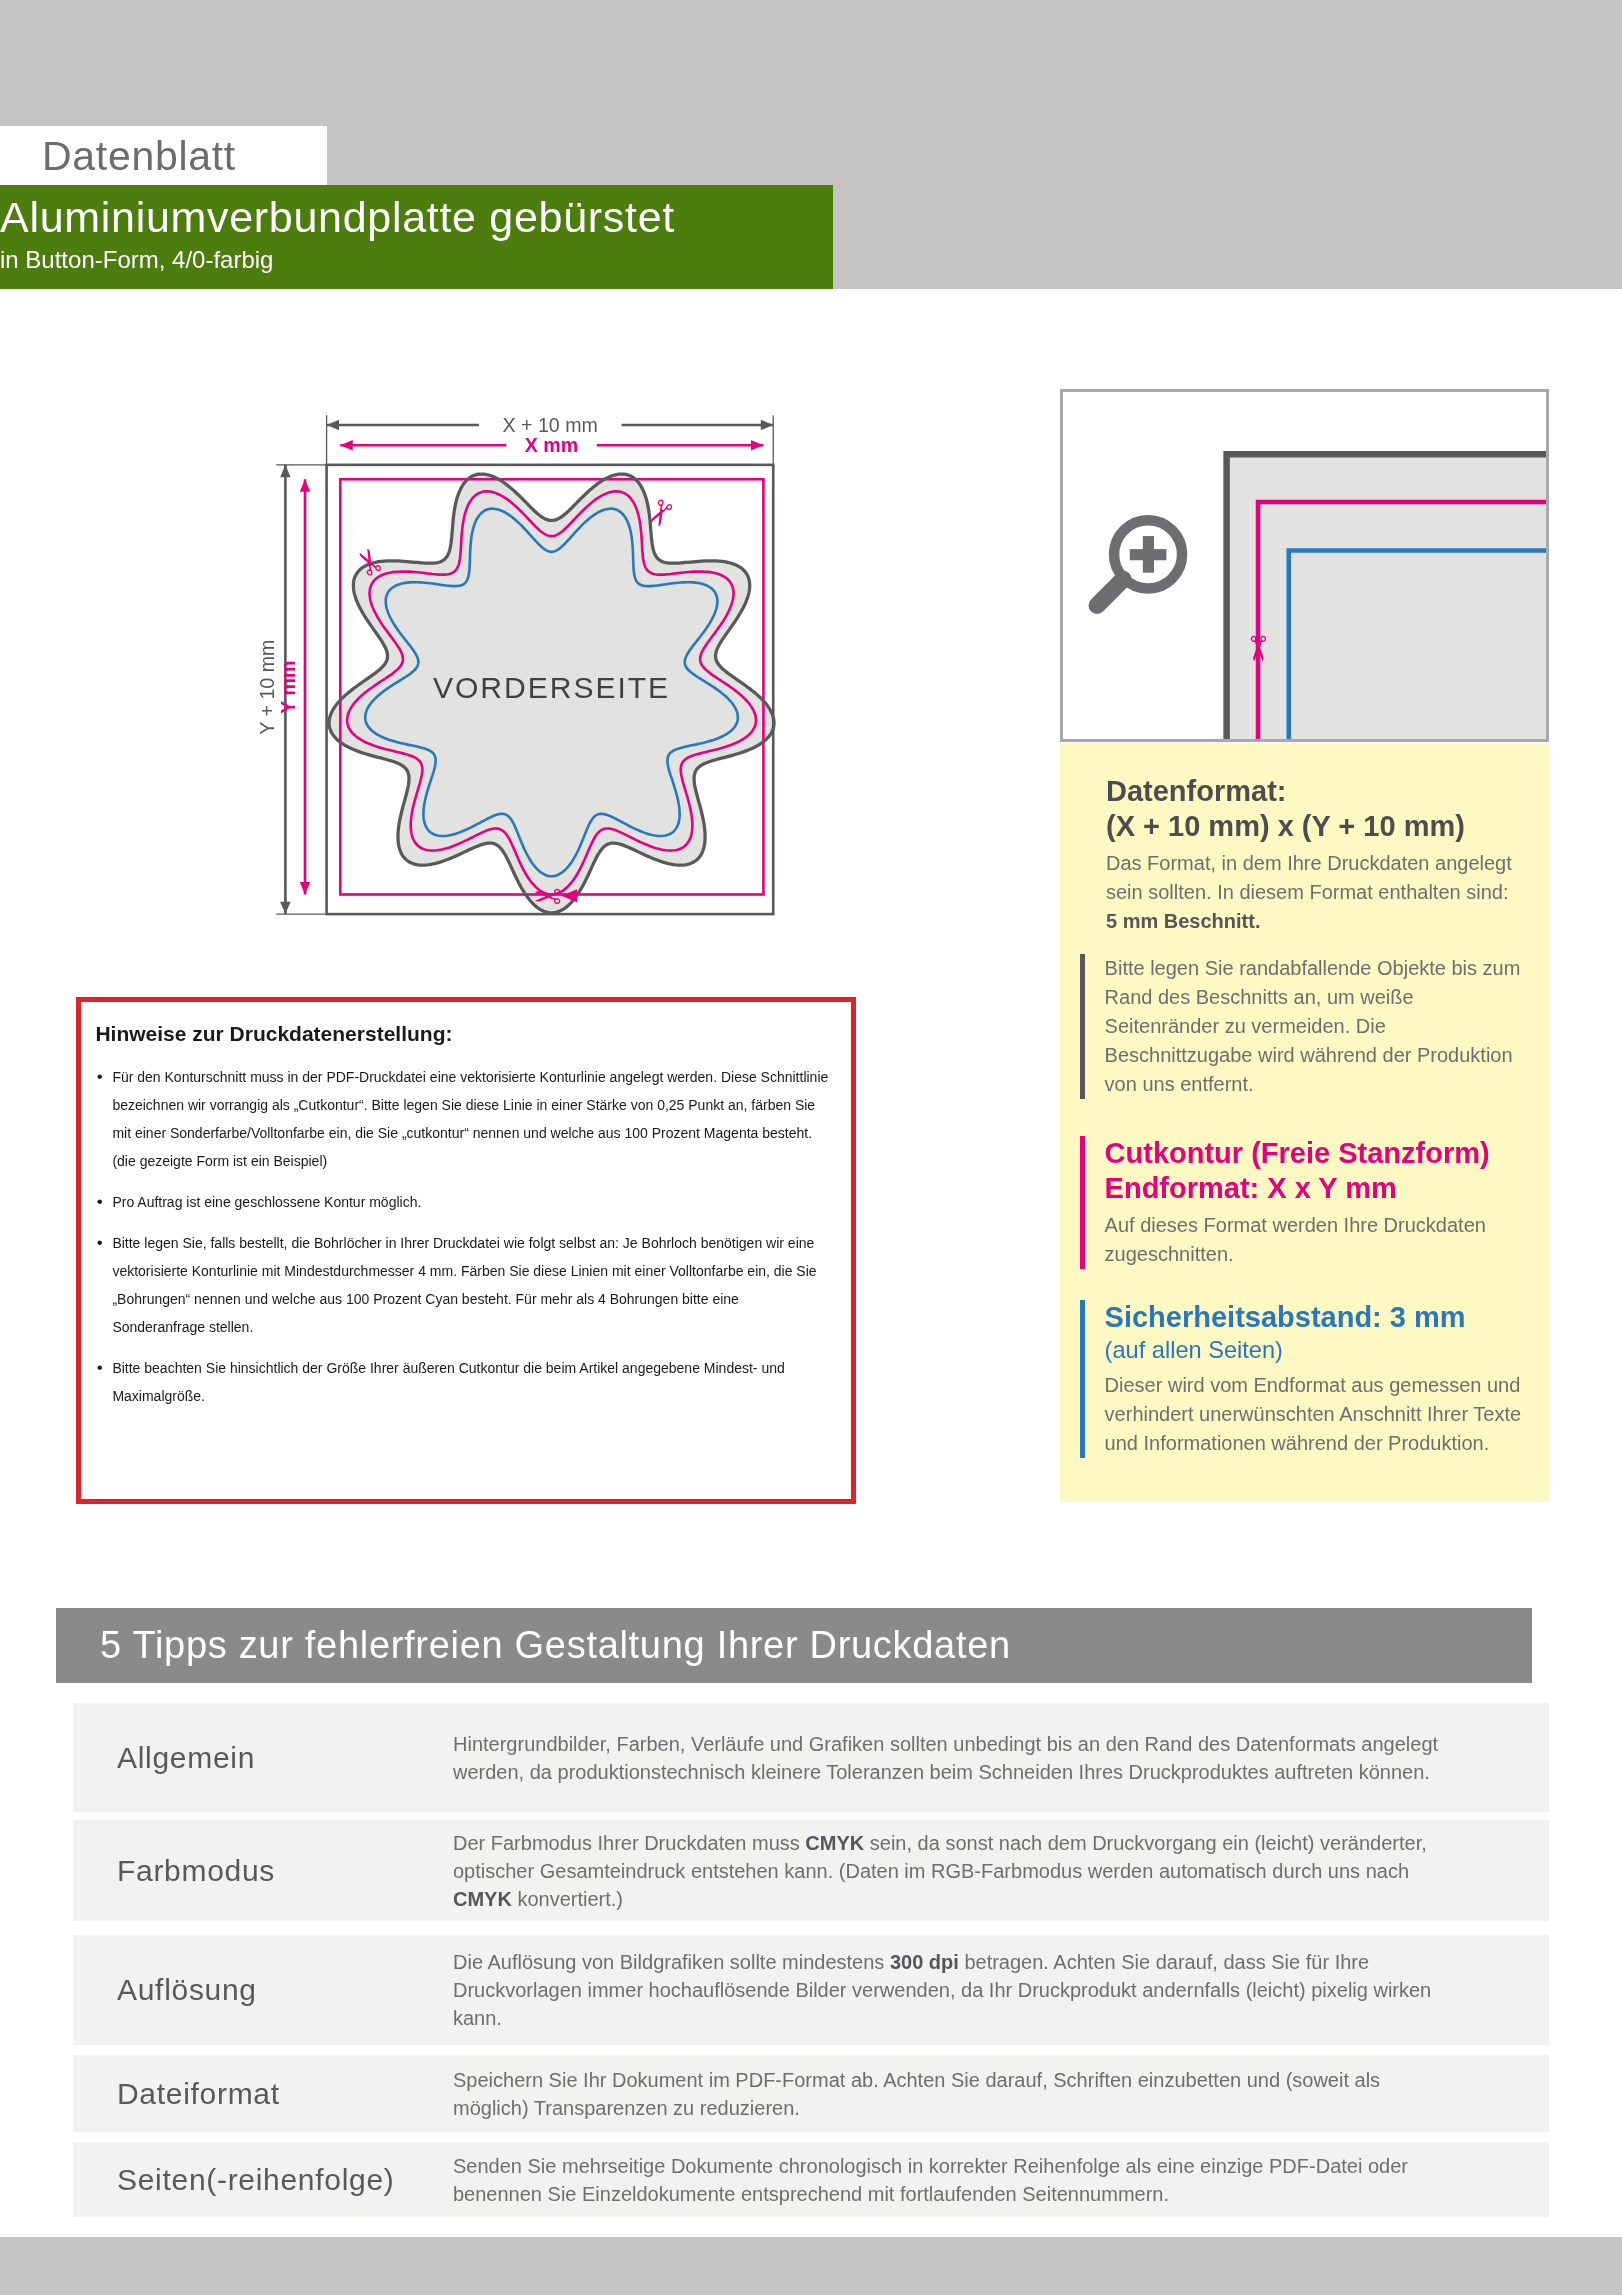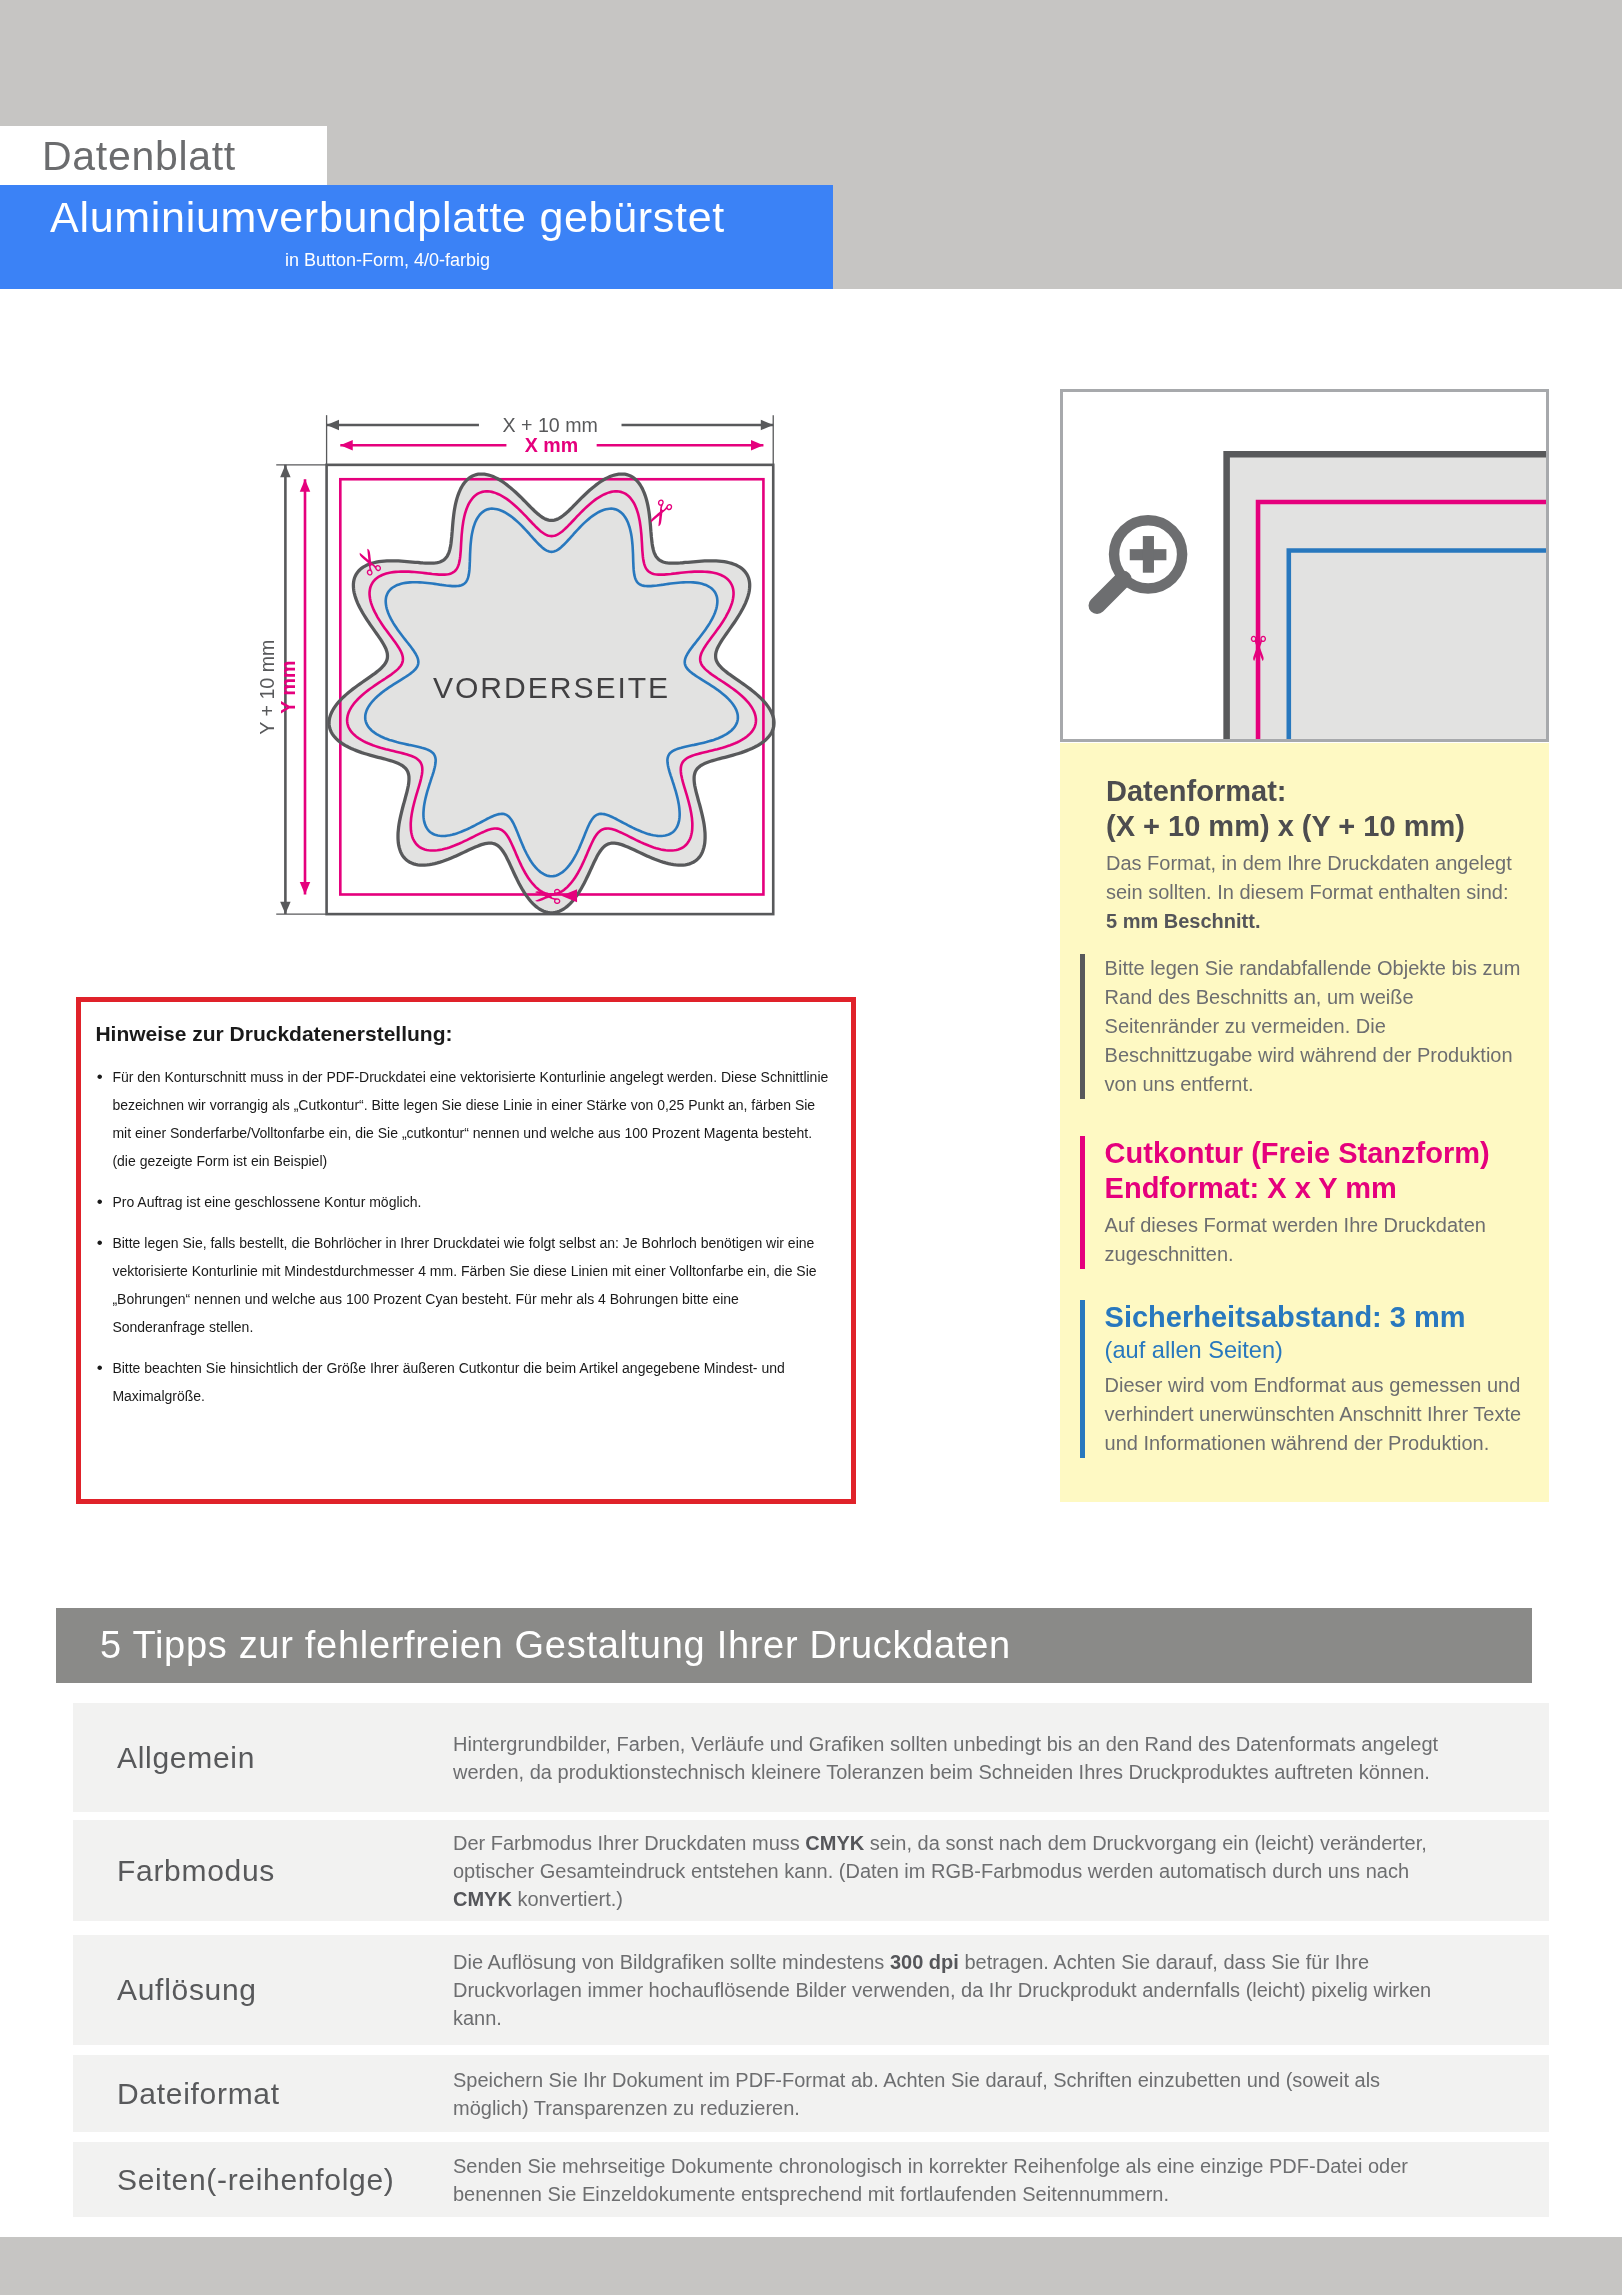--- a/index.html
+++ b/index.html
@@ -8,24 +8,24 @@
     font-family:"Liberation Sans",sans-serif;color:#6d6e70;
     -webkit-font-smoothing:antialiased;
   }
   .abs{position:absolute;}
 
   
   .top-band{left:0;top:0;width:1623px;height:289px;background:#c6c5c3;}
   .datenblatt-box{left:0;top:126px;width:327px;height:60px;background:#ffffff;
     display:flex;align-items:center;}
   .datenblatt-box span{font-size:41px;color:#6b6c6e;padding-left:42px;letter-spacing:0.7px;}
-  .title-banner{left:0;top:185px;width:833px;height:104px;background:#3b82f6;
-    text-align:center;padding-right:58px;box-sizing:border-box;}
+  .title-banner{left:0;top:185px;width:833px;height:104px;background:#4d7c0f;
+    text-align:left;padding-right:58px;box-sizing:border-box;}
   .title-banner .t1{font-size:43px;color:#ffffff;line-height:48px;margin-top:7.9px;letter-spacing:0.7px;}
-  .title-banner .t2{font-size:18px;color:#ffffff;line-height:38px;}
+  .title-banner .t2{font-size:24px;color:#ffffff;line-height:38px;}
 
   
   .diagram{left:268px;top:406px;width:520px;height:531px;}
   .diagram svg{overflow:visible;}
   .dimtext{font-size:30px;fill:#58595b;}
   .dimtext-m{font-size:30px;font-weight:bold;fill:#e5007d;}
   .vorderseite{font-size:46px;fill:#414042;letter-spacing:3px;}
   .scis{font-family:"DejaVu Sans",sans-serif;font-size:52px;fill:#e5007d;}
 
   

